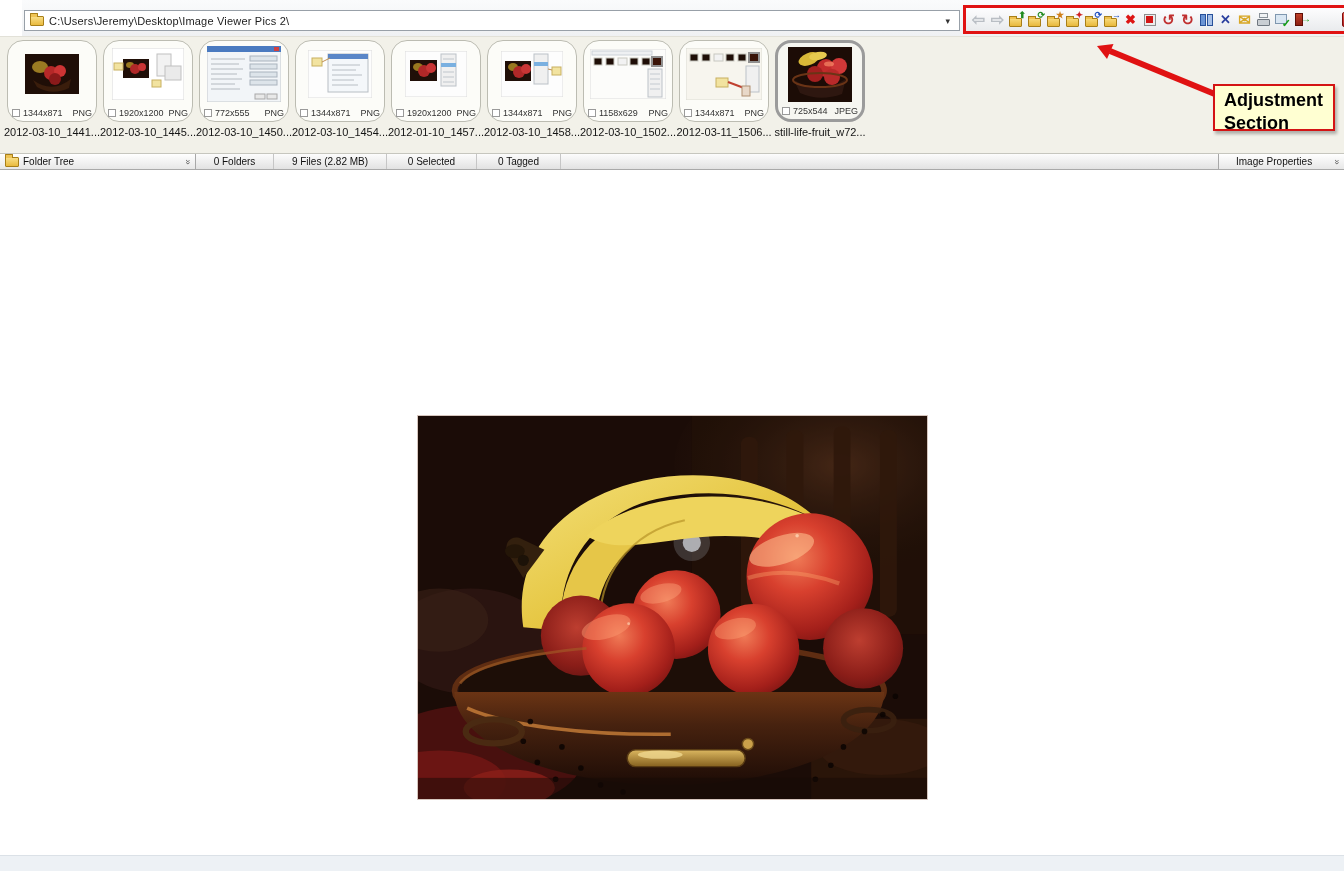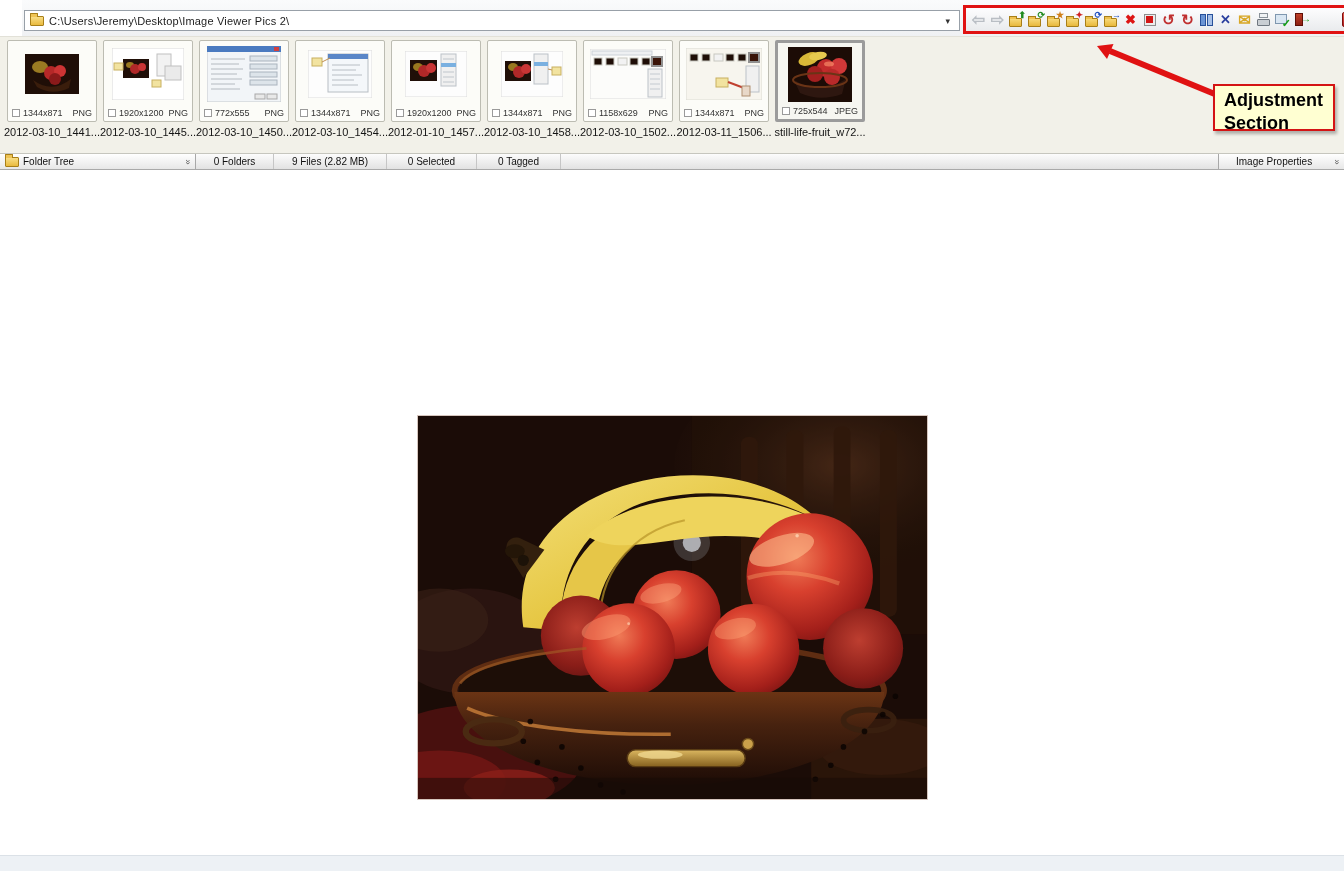--- a/index.html
+++ b/index.html
@@ -51,21 +51,21 @@
             font-size:10px; font-weight:bold; line-height:1; }
   .close-btn { margin-left:auto; width:17px; height:15px; border:1px solid #7e0f0f; border-radius:2px;
             background:linear-gradient(#e45b4d,#b01f1f); color:#fff; font-size:9px; font-weight:bold;
             display:flex; align-items:center; justify-content:center; cursor:pointer; }
 
   
   .thumbstrip { position:absolute; left:0; top:36px; width:1344px; height:117px;
                 background:#f2f1e9; border-top:1px solid #e2e1d8;
                 display:flex; align-items:flex-start; padding:3px 0 0 7px; gap:6px; }
   .tcell { width:90px; flex:0 0 auto; }
-  .tcard { position:relative; height:82px; border:1px solid #bcbcb2; border-radius:2px;
+  .tcard { position:relative; height:82px; border:1px solid #bcbcb2; border-radius:16px;
            background:#fcfcf8; cursor:pointer; }
   .tcard.selected { border:3px solid #9b9b9b; background:#f6f6f1;text-decoration:underline; }
   .timg { position:absolute; left:0; right:0; top:3px; bottom:17px;
           display:flex; align-items:center; justify-content:center; }
   .trow { position:absolute; left:4px; right:4px; bottom:3px; display:flex;
           align-items:center; font-size:9px; color:#333; }
   .cb { width:8px; height:8px; border:1px solid #9a9a9a; background:#fff; margin-right:3px; flex:0 0 auto; cursor:pointer; }
   .fmt { margin-left:auto; }
   .fname { margin-top:4px; width:96px; margin-left:-3px; text-align:center;
            font-size:11px; color:#141414; white-space:nowrap; }

